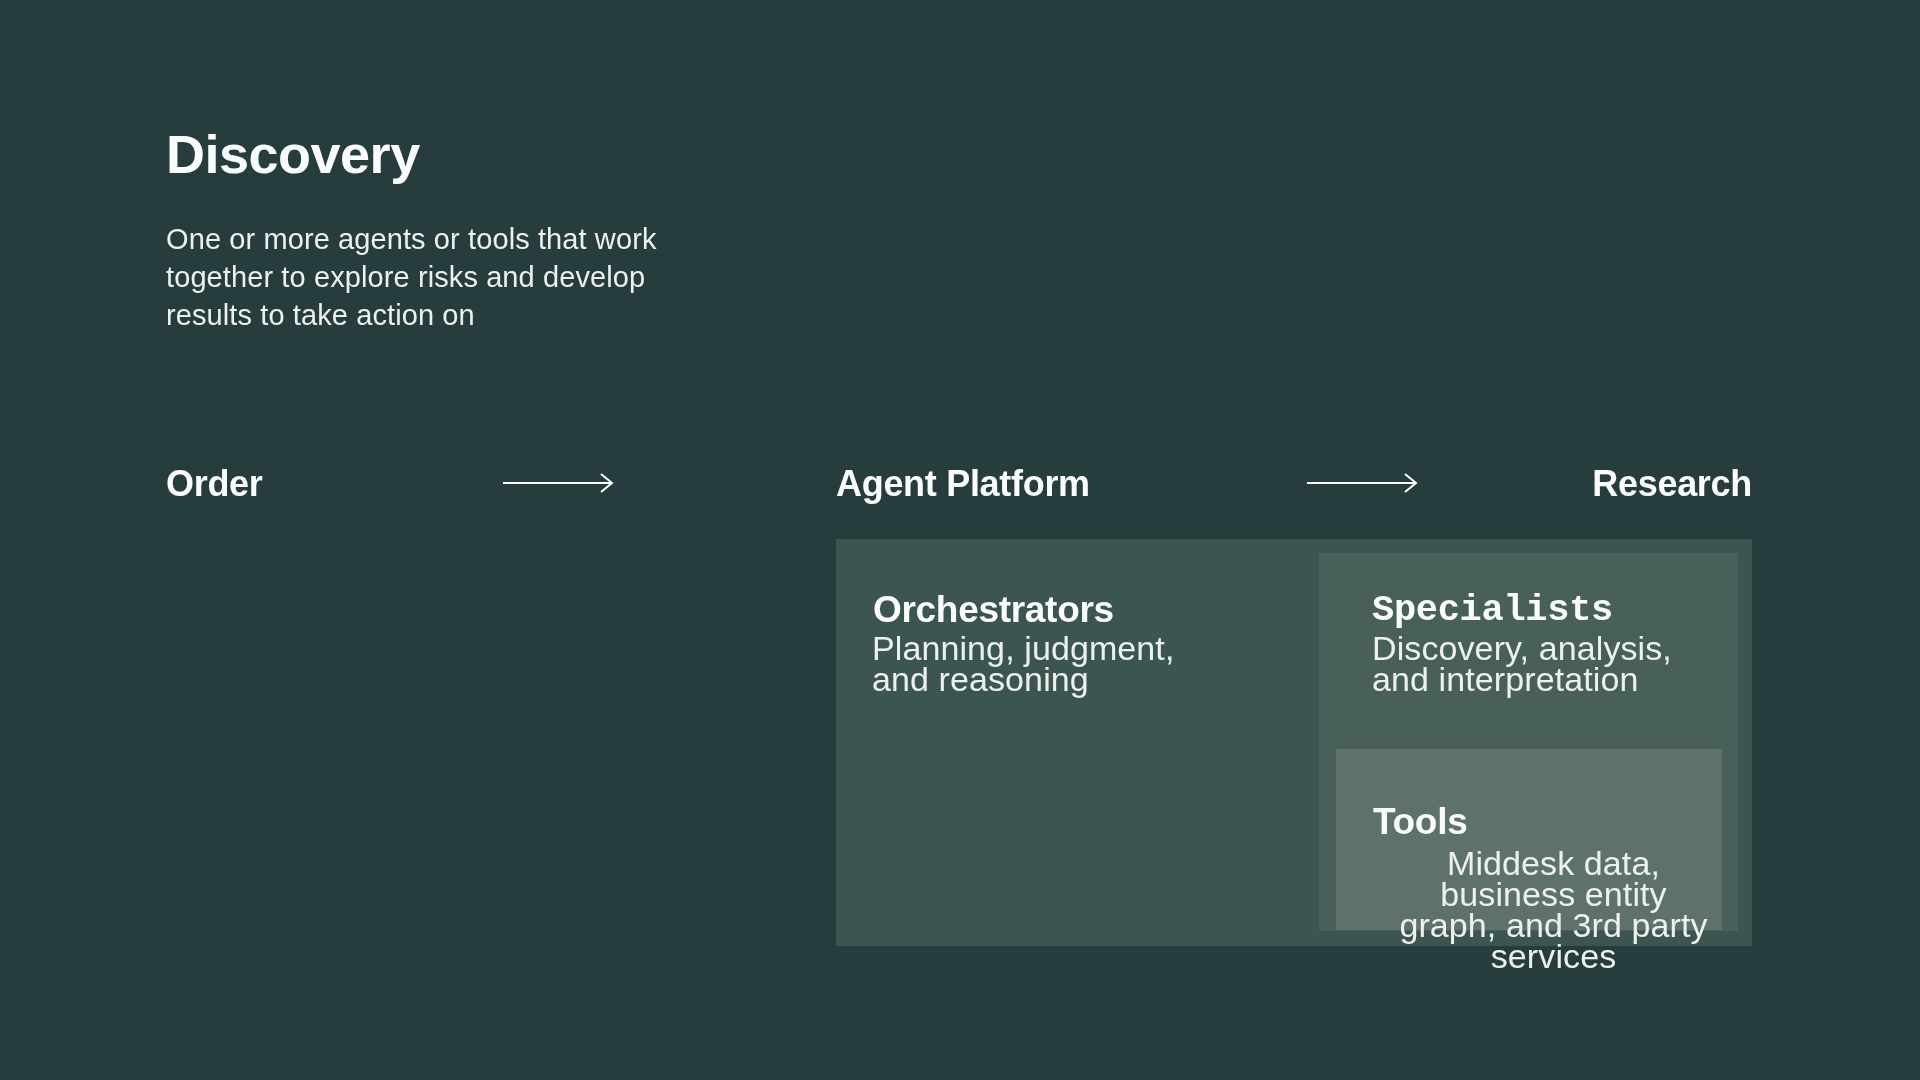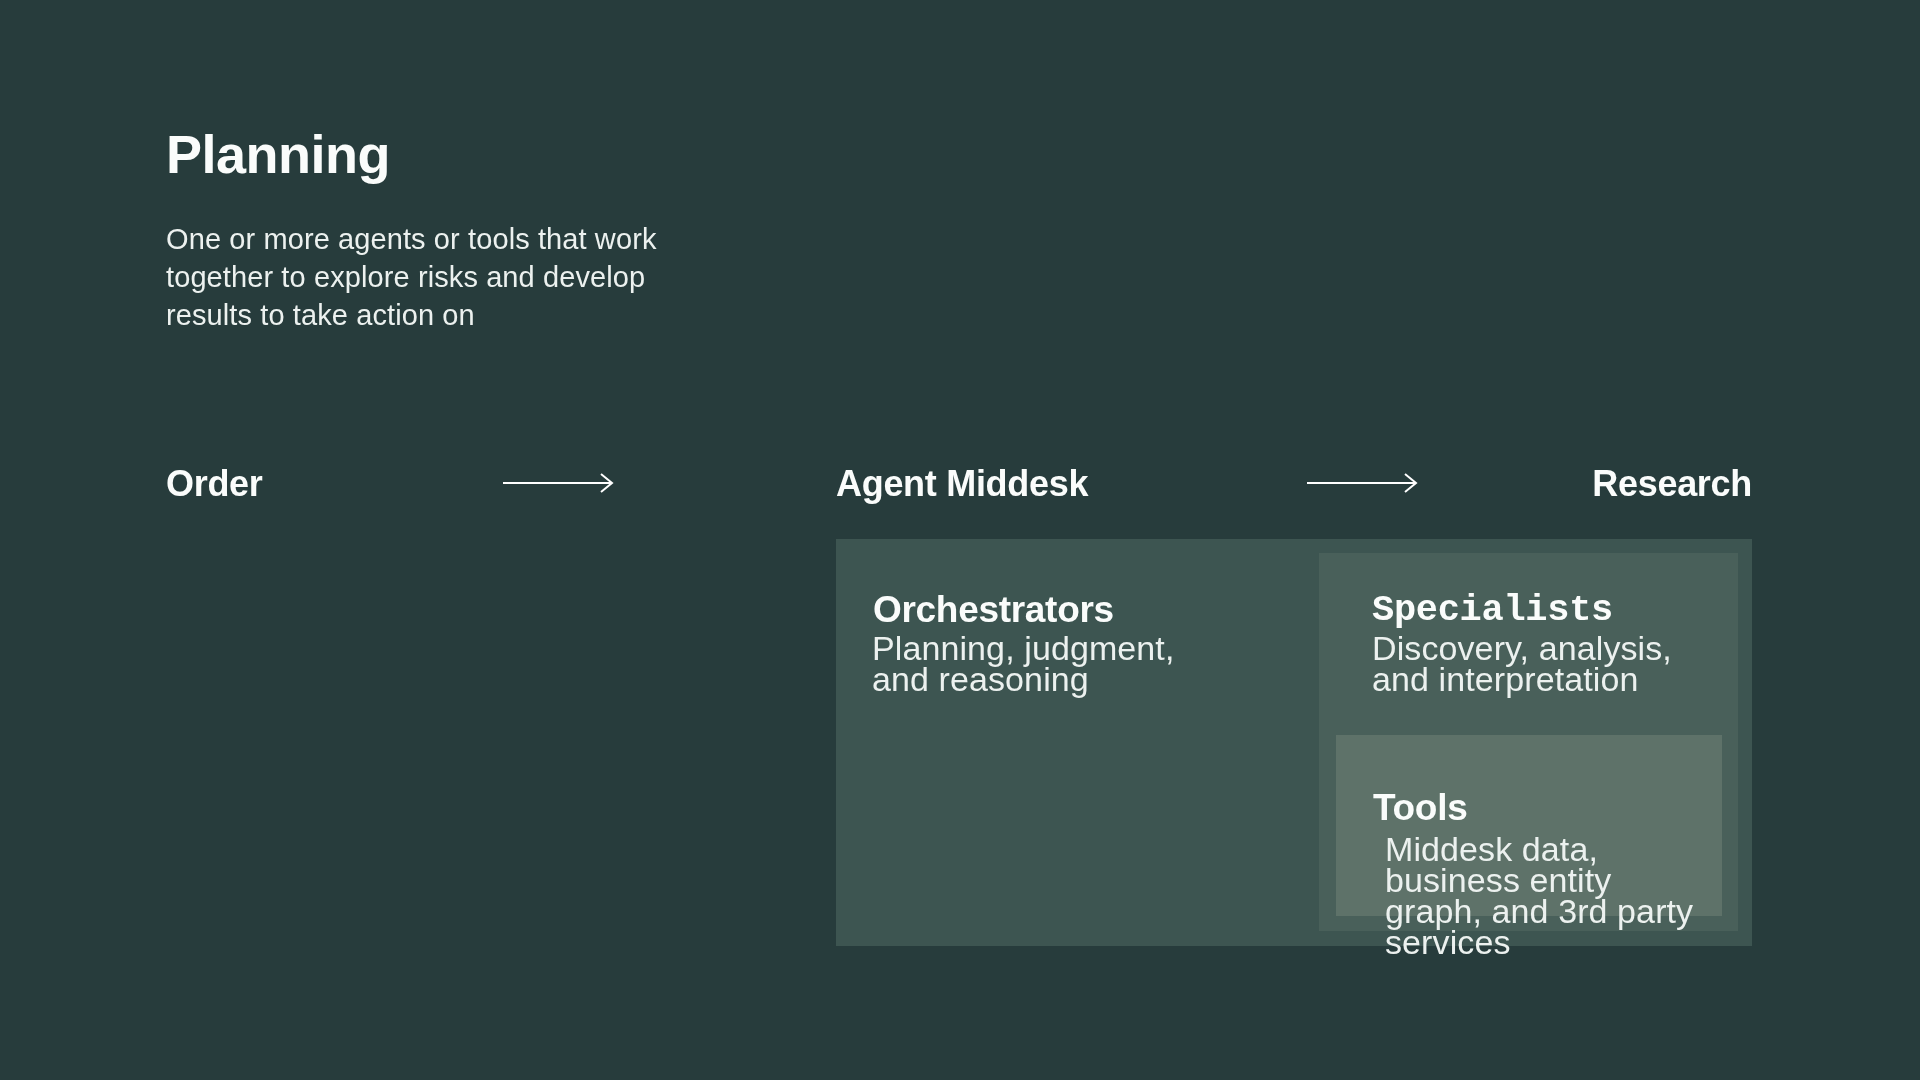--- a/index.html
+++ b/index.html
@@ -62,44 +62,45 @@
   .orchestrators-description{left:36px;top:94px;}
 
   .specialists-panel{
     position:absolute;left:483px;top:14px;width:419px;height:378px;
     background:var(--specialists-panel);
   }
   .specialists-heading{left:53px;top:22px;font-family:Liberation Mono, monospace;}
   .specialists-description{left:53px;top:80px;}
 
   .tools-box{
-    position:absolute;left:17px;top:182px;width:386px;height:181px;
+    position:absolute;left:17px;top:196px;width:386px;height:181px;
     background:var(--tools-box);
+    text-align:center;
   }
   .tools-heading{left:37px;top:38px;}
   .tools-description{left:37px;top:99px;margin-left:12px;}
 </style>
 </head>
 <body>
 
 <div class="canvas">
 
-  <h1 class="page-title">Planning</h1>
+  <h1 class="page-title">Discovery</h1>
 
   <p class="page-description">One or more agents or tools that work
 together to explore risks and develop
 results to take action on</p>
 
   <div class="flow-label order">Order</div>
 
   <svg class="arrow arrow-1" width="112" height="26" viewBox="0 0 112 26">
     <path d="M1 13 H109 M99 4 L110 13 L99 22" stroke="#FFFFFF" stroke-width="2" fill="none"></path>
   </svg>
 
-  <div class="flow-label platform">Agent Middesk</div>
+  <div class="flow-label platform">Agent Platform</div>
 
   <svg class="arrow arrow-2" width="112" height="26" viewBox="0 0 112 26">
     <path d="M1 13 H109 M99 4 L110 13 L99 22" stroke="#FFFFFF" stroke-width="2" fill="none"></path>
   </svg>
 
   <div class="flow-label outcome">Research</div>
 
   <section class="platform-panel">
 
     <h2 class="panel-heading orchestrators-heading">Orchestrators</h2>

